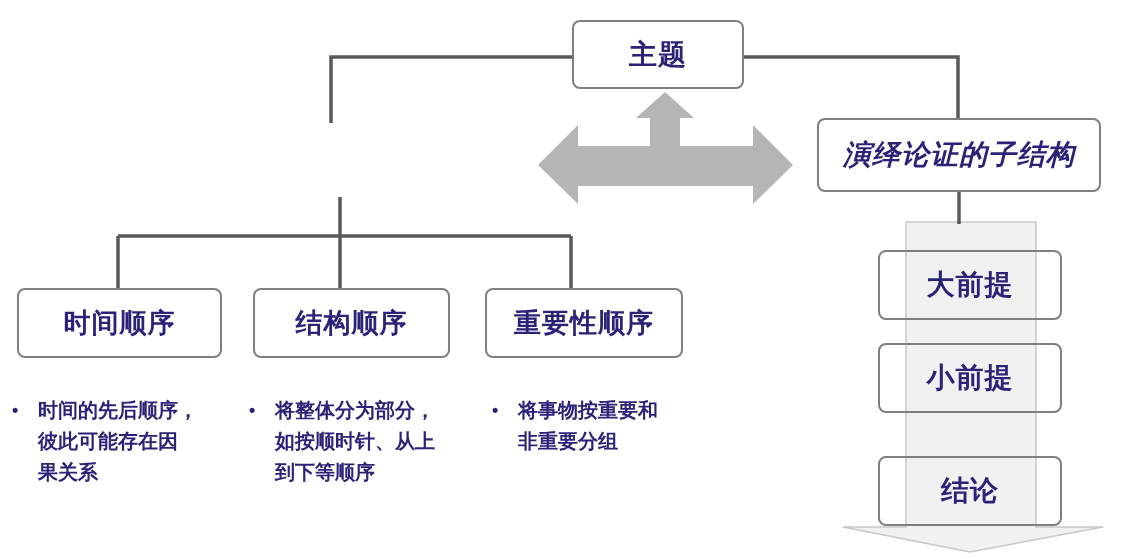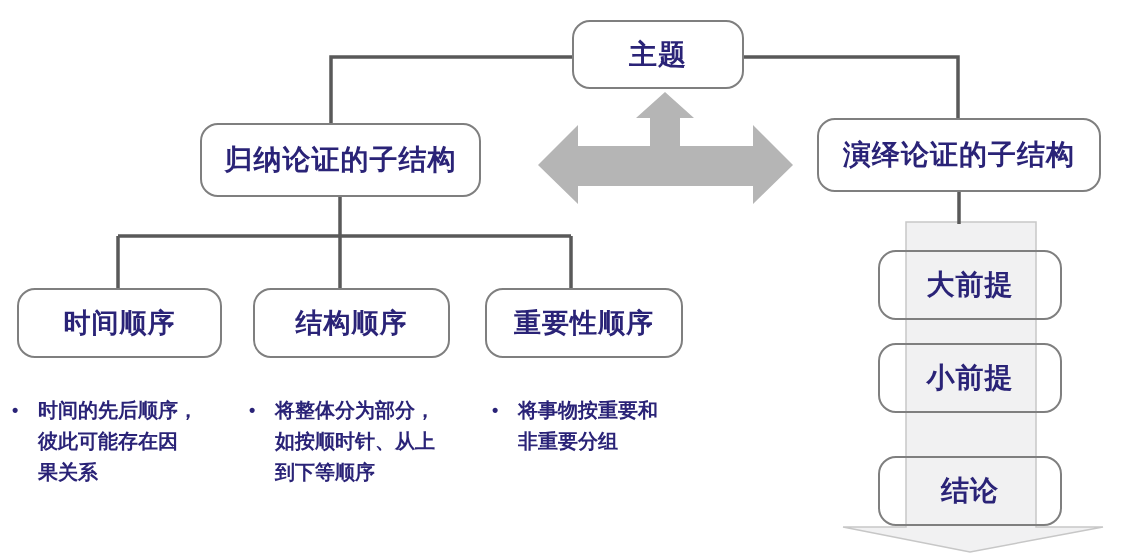--- a/index.html
+++ b/index.html
@@ -8,21 +8,21 @@
     width:1135px;height:559px;
     background:#ffffff;
     font-family:"Liberation Sans","DejaVu Sans",sans-serif;
     overflow:hidden;
   }
   #wires{position:absolute;left:0;top:0;z-index:0;}
   .node{
     position:absolute;
     box-sizing:border-box;
     border:2px solid #7F7F7F;
-    border-radius:18px;
+    border-radius:8px;
     background:#ffffff;
     display:flex;align-items:center;justify-content:center;
     color:#2A2377;
     font-size:28px;
     font-weight:bold;
     z-index:2;
     letter-spacing:1px;
   }
   .node.transparent{background:transparent;margin-top:10px;}
   .node.small{font-size:27px;justify-content:center;}
@@ -67,24 +67,21 @@
       <line x1="959" y1="192" x2="959" y2="224"></line>
     </g>
 
     <polygon points="538,165 578,125 578,146 650,146 650,118 636,118 665,92 694,118 680,118 680,146 753,146 753,125 793,165 753,204 753,186 578,186 578,204" fill="#B5B5B5"></polygon>
   </svg>
 
   <div class="node" style="left:572px;top:20px;width:172px;height:69px;">
     <span>主题</span>
   </div>
 
-  <div class="node" style="left:200px;top:123px;width:281px;height:74px;">
-    <span>归纳论证的子结构</span>
-  </div>
-  <div class="node" style="left:817px;top:118px;width:284px;height:74px;">
+  <div class="node" style="left:817px;top:118px;width:284px;height:74px;font-style:italic;">
     <span>演绎论证的子结构</span>
   </div>
 
   <div class="node small" style="left:17px;top:288px;width:205px;height:70px;">
     <span>时间顺序</span>
   </div>
   <div class="node small" style="left:253px;top:288px;width:197px;height:70px;">
     <span>结构顺序</span>
   </div>
   <div class="node small" style="left:485px;top:288px;width:198px;height:70px;">

